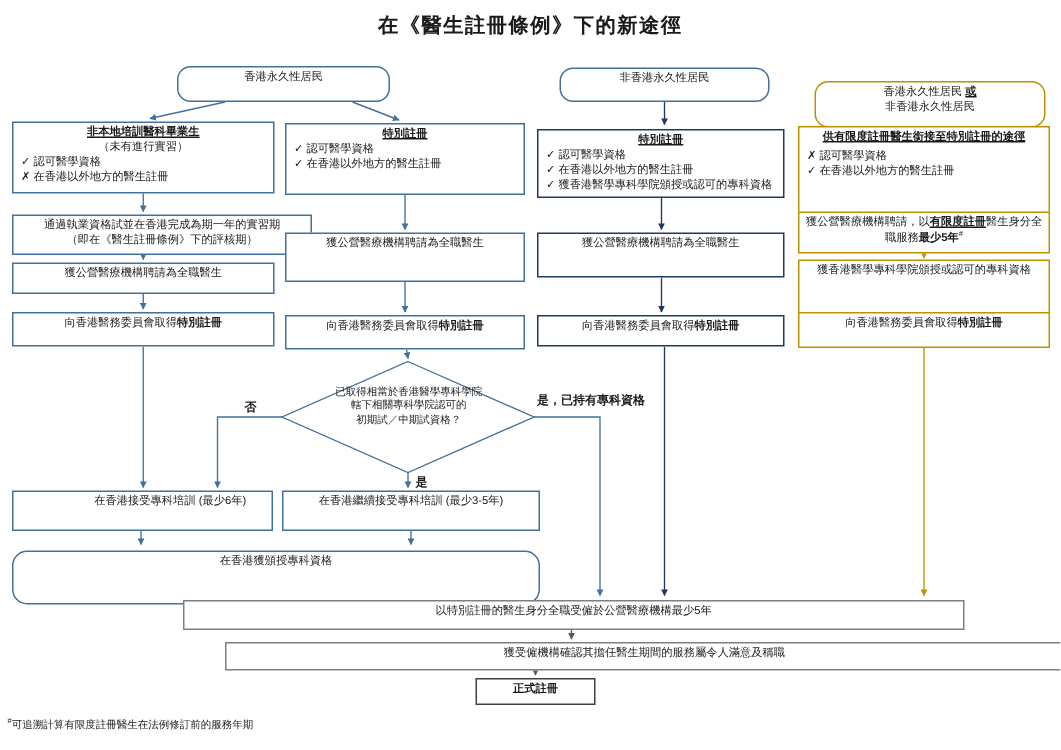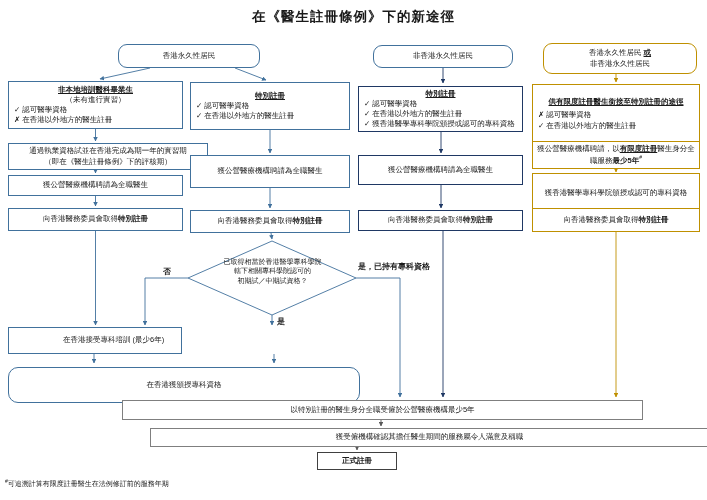--- a/index.html
+++ b/index.html
@@ -3,21 +3,21 @@
 <meta charset="utf-8">
 <style>
   html,body{margin:0;padding:0;background:#fff;}
   #stage{position:relative;width:707px;height:500px;background:#fff;overflow:hidden;
          font-family:"Liberation Sans",sans-serif;color:#1a1a1a;}
   #stage *{box-sizing:border-box;}
   .title{position:absolute;left:0;top:8px;width:707px;text-align:center;
          font-size:13.5px;font-weight:bold;letter-spacing:1px;}
   .overlay{position:absolute;left:0;top:0;z-index:0;}
   .box{position:absolute;z-index:1;background:#fff;border:1px solid #41719C;
-       display:flex;align-items:center;justify-content:center;flex-direction:column;
+       display:flex;align-items:center;flex-direction:column;
        text-align:center;font-size:7.5px;line-height:1.35;padding:1px 3px;}
   .blue{border-color:#41719C;}
   .navy{border-color:#1F3864;}
   .gold{border-color:#BF9000;}
   .grayb{border-color:#7F7F7F;}
   .darkb{border-color:#404040;}
   .rounded{border-radius:9px;}
   .u-b{font-weight:bold;text-decoration:underline;}
   .b{font-weight:bold;}
   .reqs{width:100%;text-align:left;padding:0 2px;}
@@ -84,21 +84,21 @@
       <line x1="357" y1="447" x2="357" y2="450" marker-end="url(#ay)"></line>
     </g>
   </svg>
 
   <div class="box blue rounded" style="left:118px;top:44px;width:142px;height:24px;">
     <span>香港永久性居民</span>
   </div>
   <div class="box blue rounded" style="left:373px;top:45px;width:140px;height:23px;">
     <span>非香港永久性居民</span>
   </div>
-  <div class="box gold rounded" style="left:543px;top:43px;width:154px;height:31px;">
+  <div class="box gold rounded" style="left:543px;top:54px;width:154px;height:31px;">
     <div>
       <span>香港永久性居民</span>
       <span class="u-b">或</span>
     </div>
     <div>非香港永久性居民</div>
   </div>
 
   <div class="box blue" style="left:8px;top:81px;width:175px;height:48px;">
     <div class="u-b">非本地培訓醫科畢業生</div>
     <div>（未有進行實習）</div>
@@ -171,20 +171,23 @@
     <div>轄下相關專科學院認可的</div>
     <div>初期試／中期試資格？</div>
   </div>
   <div class="lbl" style="left:163px;top:266px;">否</div>
   <div class="lbl" style="left:277px;top:316px;">是</div>
   <div class="lbl" style="left:358px;top:261px;">是，已持有專科資格</div>
 
   <div class="box blue" style="left:8px;top:327px;width:174px;height:27px;padding-left:40px;">
     <span>在香港接受專科培訓 (最少6年)</span>
   </div>
+  <div class="box blue" style="left:188px;top:327px;width:172px;height:27px;">
+    <span>在香港繼續接受專科培訓 (最少3-5年)</span>
+  </div>
   <div class="box blue" style="left:8px;top:367px;width:352px;height:36px;border-radius:10px;">
     <span>在香港獲頒授專科資格</span>
   </div>
 
   <div class="box grayb" style="left:122px;top:400px;width:521px;height:20px;">
     <span>以特別註冊的醫生身分全職受僱於公營醫療機構最少5年</span>
   </div>
   <div class="box grayb" style="left:150px;top:428px;width:559px;height:19px;">
     <span>獲受僱機構確認其擔任醫生期間的服務屬令人滿意及稱職</span>
   </div>

